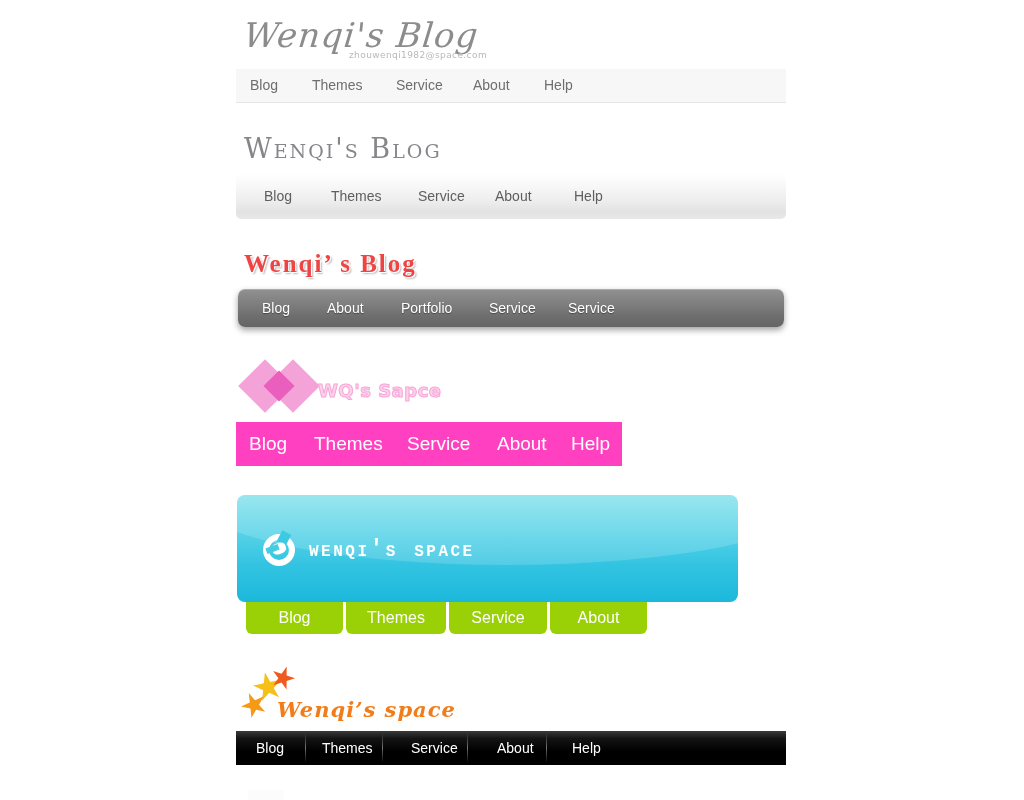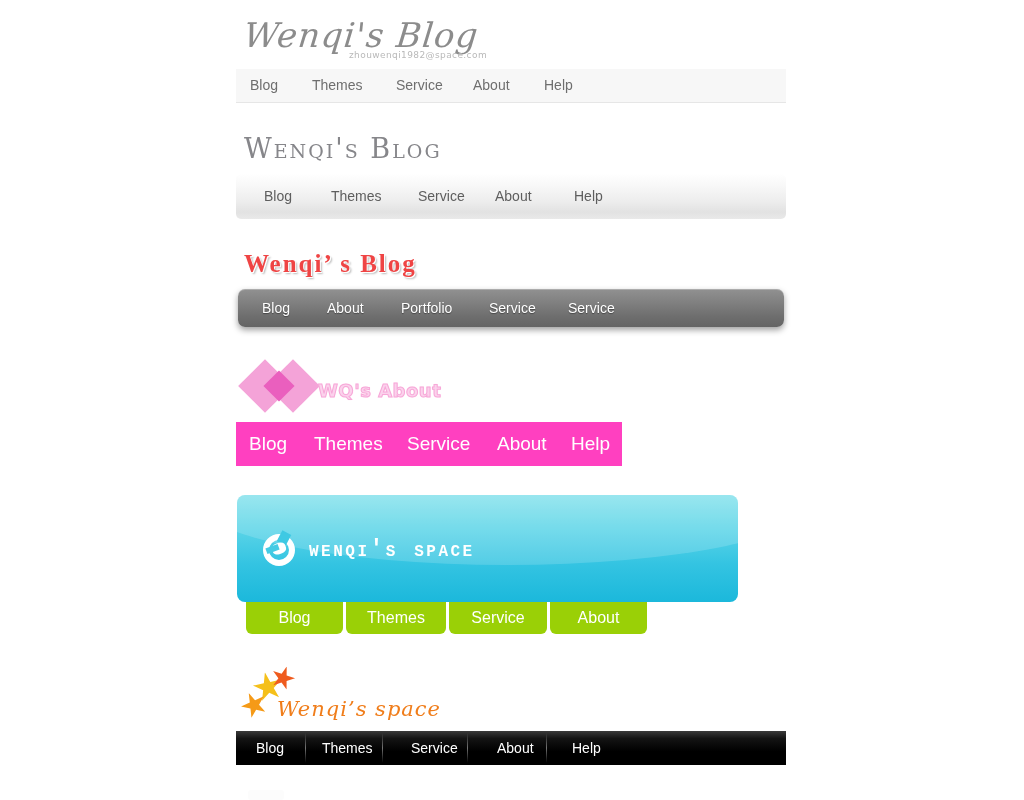--- a/index.html
+++ b/index.html
@@ -301,21 +301,21 @@
     clip-path: polygon(50% 0%, 61% 35%, 98% 35%, 68% 57%, 79% 91%, 50% 70%, 21% 91%, 32% 57%, 2% 35%, 39% 35%);
   }
   .star-a { left: 12px; top: 6px;  width: 30px; height: 30px; background: #f5c01a; transform: rotate(-12deg); }
   .star-b { left: 30px; top: 0px;  width: 24px; height: 24px; background: #ef5b1e; transform: rotate(18deg); }
   .star-c { left: 0px;  top: 26px; width: 26px; height: 26px; background: #f59a17; transform: rotate(-24deg); }
   .sec6-title {
     position: absolute;
     left: 277px;
     top: 697px;
     font-family: "DejaVu Serif", serif;
-    font-weight: normal;
+    font-weight: bold;
     font-style: italic;
     font-size: 21px;
     color: #f07d1a;
     letter-spacing: 1px;
     white-space: nowrap;
   }
   .nav6 {
     position: absolute;
     left: 236px;
     top: 731px;
@@ -386,21 +386,21 @@
     <span class="item" style="left:163px">Portfolio</span>
     <span class="item" style="left:251px">Service</span>
     <span class="item" style="left:330px">Service</span>
   </div>
 
   <div class="logo4">
     <div class="dia dia-a"></div>
     <div class="dia dia-b"></div>
     <div class="dia-x"></div>
   </div>
-  <div class="sec4-title">WQ's About</div>
+  <div class="sec4-title">WQ's Sapce</div>
   <div class="nav4">
     <span class="item" style="left:13px">Blog</span>
     <span class="item" style="left:78px">Themes</span>
     <span class="item" style="left:171px">Service</span>
     <span class="item" style="left:261px">About</span>
     <span class="item" style="left:335px">Help</span>
   </div>
 
   <div class="banner5">
     <div class="gloss"></div>

